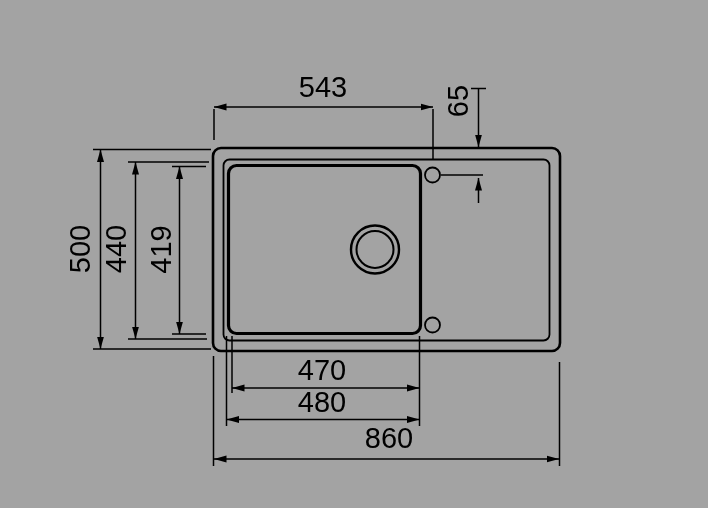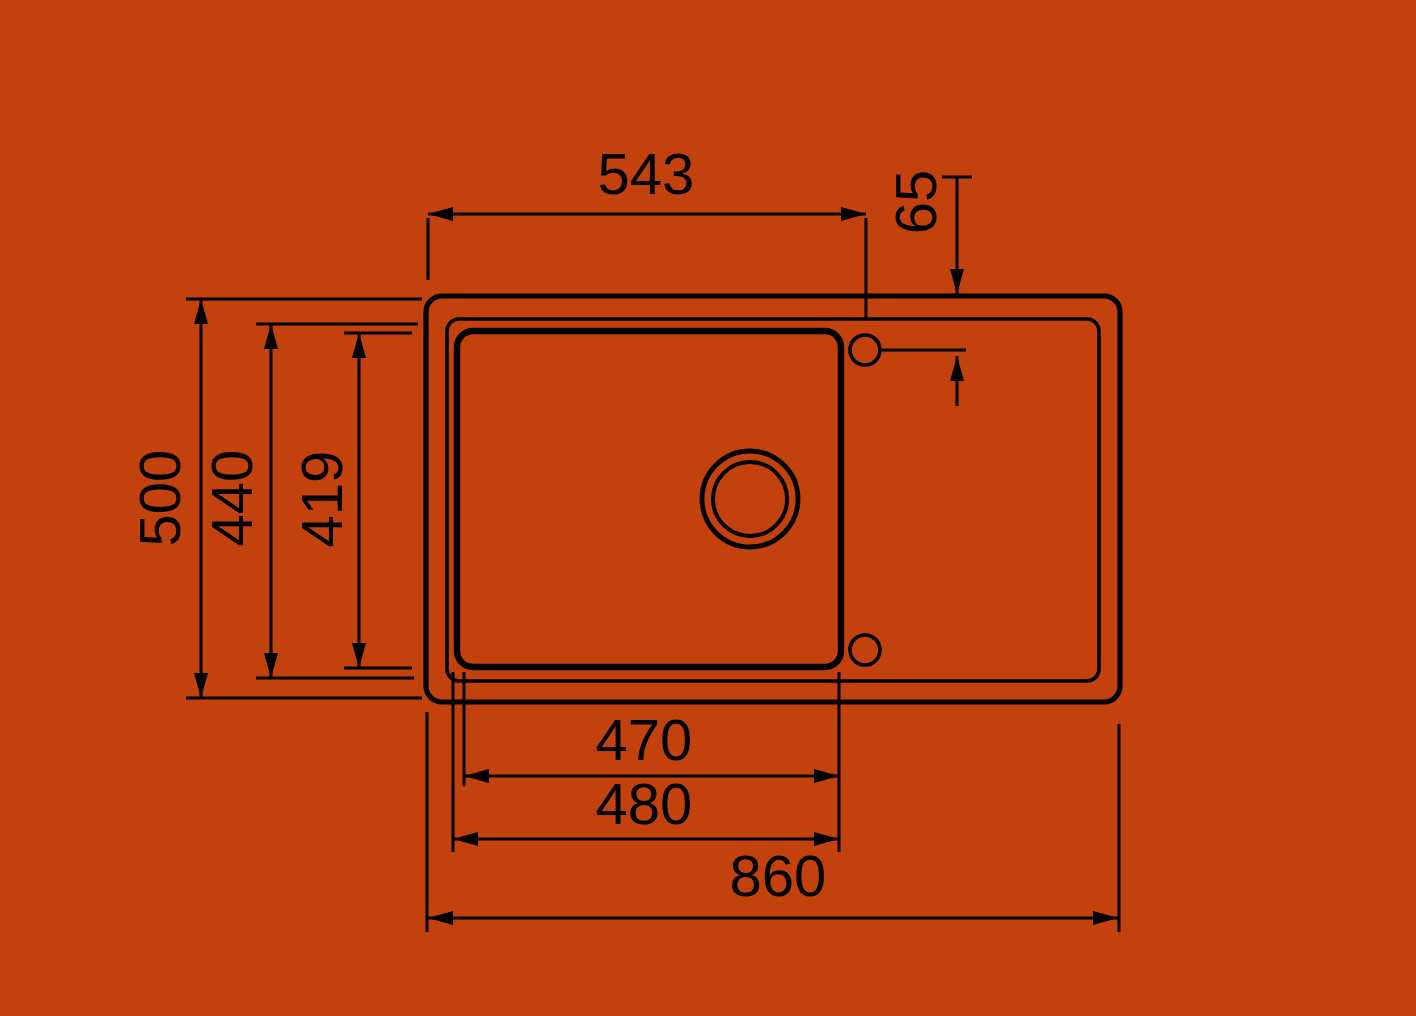--- a/index.html
+++ b/index.html
@@ -4,21 +4,21 @@
 <style>
   html, body {
     margin: 0;
     padding: 0;
     background: #ffffff;
   }
   .canvas {
     position: relative;
     width: 708px;
     height: 508px;
-    background: #c2410c;
+    background: #a3a3a3;
     overflow: hidden;
     font-family: "Liberation Sans", sans-serif;
   }
   svg { display: block; }
   svg text {
     font-family: "Liberation Sans", sans-serif;
     font-size: 29px;
     fill: #000000;
   }
 </style>

